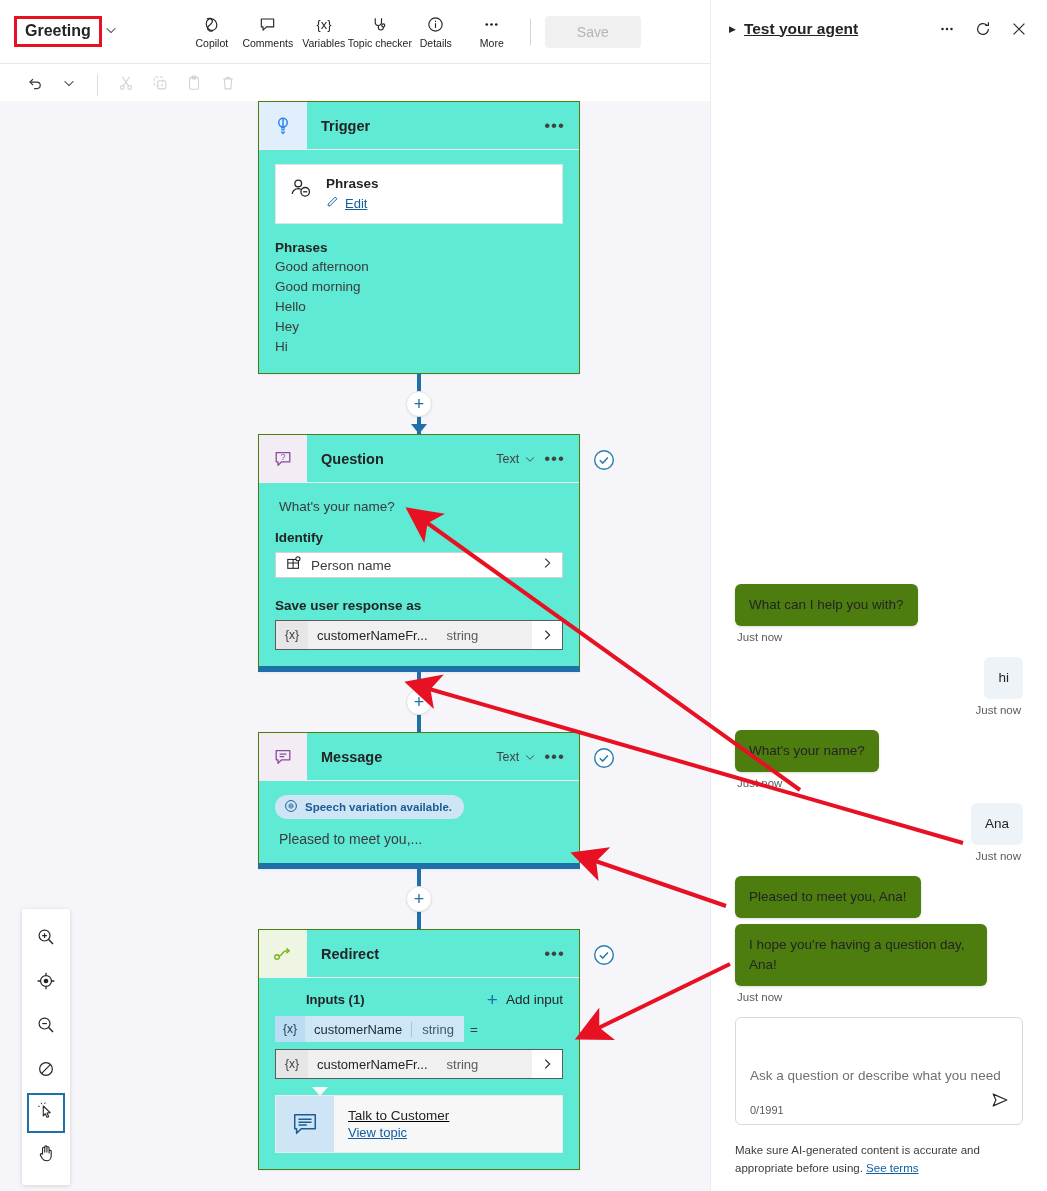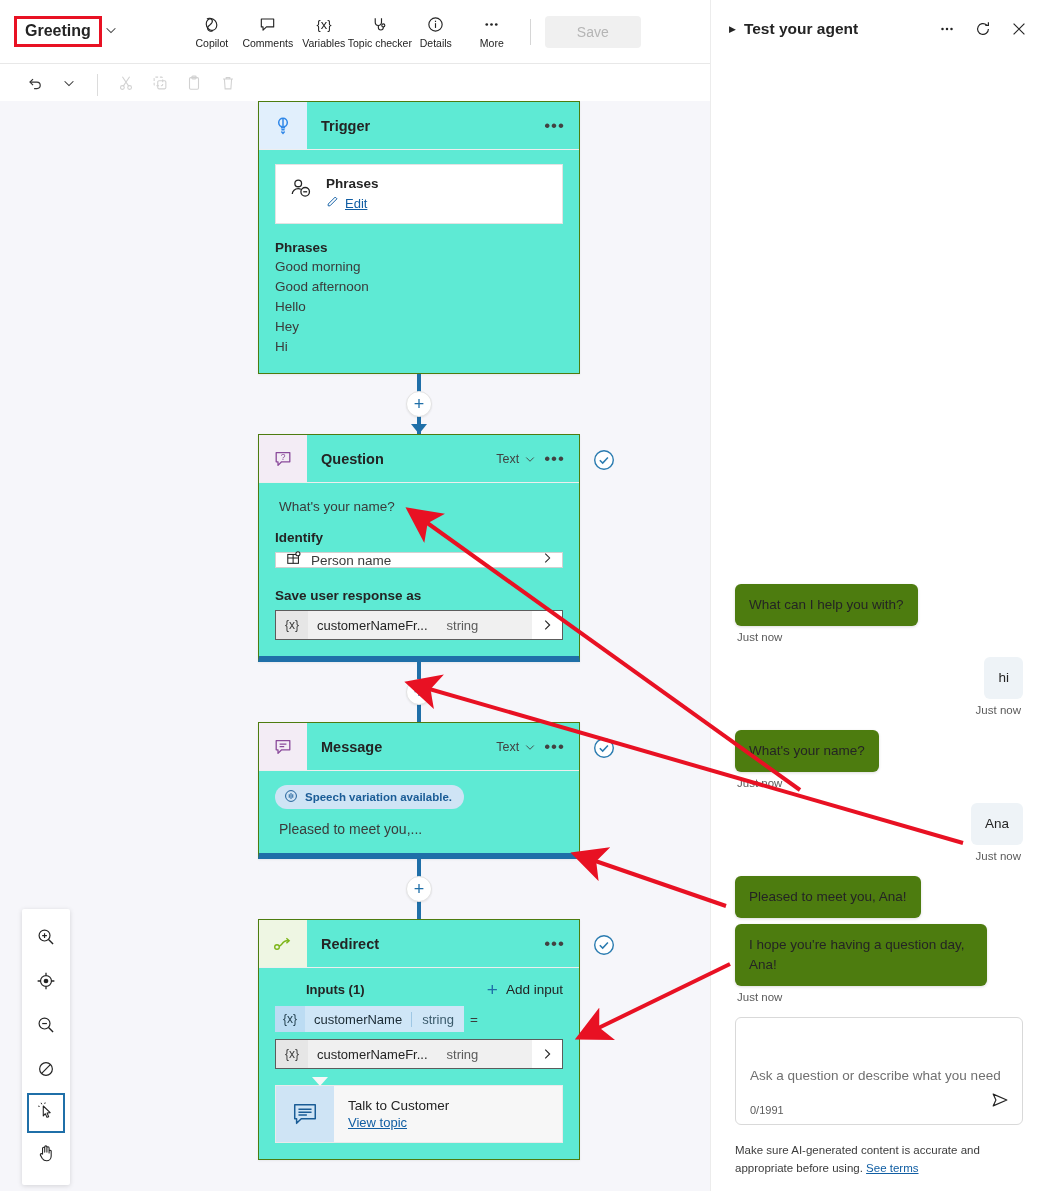--- a/index.html
+++ b/index.html
@@ -93,21 +93,21 @@
   .pc-title { font-size: 13.5px; font-weight: 700; color: #242424; }
   .pc-edit { display: flex; align-items: center; gap: 5px; }
   .pc-edit a { font-size: 13px; color: #115ea3; text-decoration: underline; cursor: pointer; }
 
   .phrases-head { font-size: 13.5px; font-weight: 700; color: #242424; margin-bottom: 2px; }
   .phrase-item { font-size: 13.5px; color: #3b3b3b; line-height: 20px; }
 
   .q-text { font-size: 13.5px; color: #3b3b3b; padding: 2px 0 16px 4px; }
   .field-label { font-size: 13.5px; font-weight: 700; color: #242424; margin-bottom: 7px; }
   .combo {
-    border: 1px solid #d1d1d1; background: #fff; height: 16px; display: flex;
+    border: 1px solid #d1d1d1; background: #fff; height: 26px; display: flex;
     align-items: center; padding: 0 8px 0 10px; gap: 9px; cursor: pointer;
   }
   .combo .ctext { flex: 1; font-size: 13.5px; color: #3b3b3b; }
   .gap18 { height: 20px; }
 
   .varbox {
     border: 1px solid #5c5c5c; background: #fff; height: 30px; display: flex;
     align-items: center; cursor: pointer;
   }
   .var-x {
@@ -138,21 +138,21 @@
   .pill-blue .pn { padding: 0 9px; font-size: 13px; color: #1a2a33; }
   .pill-blue .pd { width: 1px; height: 15px; background: #9ec7e4; }
   .pill-blue .pt { padding: 0 10px; font-size: 13px; color: #3a5a6b; }
   .eq { font-size: 13.5px; color: #3b3b3b; }
 
   .topic-card {
     margin-top: 16px; background: #f7f7f7; border: 1px solid #eaeaea; display: flex;
     align-items: stretch; height: 58px; position: relative;
   }
   .topic-card .tc-ic { width: 58px; background: #cfe4f5; display: flex; align-items: center; justify-content: center; }
-  .topic-card .tc-body { display: flex; flex-direction: column; justify-content: center; gap: 2px; padding-left: 14px; }
+  .topic-card .tc-body { display: flex; flex-direction: column; justify-content: center; gap: 2px; padding-left: 14px; text-decoration: underline; }
   .tc-name { font-size: 13.5px; color: #242424; }
   .tc-link { font-size: 13px; color: #115ea3; text-decoration: underline; cursor: pointer; }
   .notch { position: absolute; top: -9px; left: 36px; width: 16px; height: 9px;
     background: #f7f7f7; clip-path: polygon(0 0, 100% 0, 50% 100%); }
 
   
   .connector { position: relative; height: 60px; }
   .connector .line {
     position: absolute; left: 50%; transform: translateX(-50%);
     width: 4px; height: 100%; background: #1f6fa8;
@@ -183,21 +183,21 @@
   .tool-btn { width: 38px; height: 44px; display: flex; align-items: center; justify-content: center; cursor: pointer; }
   .tool-btn.active { border: 2px solid #1f6fa8; width: 38px; height: 40px; }
 
   
   .right-pane {
     width: 337px; height: 1191px; background: #fff; border-left: 1px solid #ececec;
     display: flex; flex-direction: column; position: relative;
   }
   .tp-head { height: 57px; display: flex; align-items: center; padding: 0 14px 0 18px; gap: 8px; }
   .tp-caret { font-size: 9px; color: #242424; }
-  .tp-title { font-size: 15.5px; font-weight: 700; color: #242424; flex: 1; }
+  .tp-title { font-size: 15.5px; font-weight: 700; color: #242424; flex: 1; text-decoration: underline; }
   .tp-btn { width: 28px; height: 28px; display: flex; align-items: center; justify-content: center; cursor: pointer; color: #242424; }
 
   .chat { flex: 1; display: flex; flex-direction: column; justify-content: flex-end; padding: 0 24px 0 24px; }
   .bubble-row { display: flex; flex-direction: column; }
   .bubble-row.bot { align-items: flex-start; }
   .bubble-row.user { align-items: flex-end; }
   .bubble {
     max-width: 252px; border-radius: 6px; padding: 11px 14px; font-size: 13.5px;
     color: #242424; line-height: 20px;
   }
@@ -386,22 +386,22 @@
                   <span>
                     <svg width="14" height="14" viewBox="0 0 16 16">
                         <path d="M2.5 11.5l8-8 2 2-8 8H2.5z" fill="none" stroke="#115ea3" stroke-width="1.1"></path>
                       </svg>
                   </span>
                   <a>Edit</a>
                 </div>
               </div>
             </div>
             <div class="phrases-head">Phrases</div>
+            <div class="phrase-item">Good afternoon</div>
             <div class="phrase-item">Good morning</div>
-            <div class="phrase-item">Good afternoon</div>
             <div class="phrase-item">Hello</div>
             <div class="phrase-item">Hey</div>
             <div class="phrase-item">Hi</div>
           </div>
         </div>
 
         <div class="connector">
           <div class="line"></div>
           <div class="plus-btn">+</div>
           <div class="arrow"></div>

